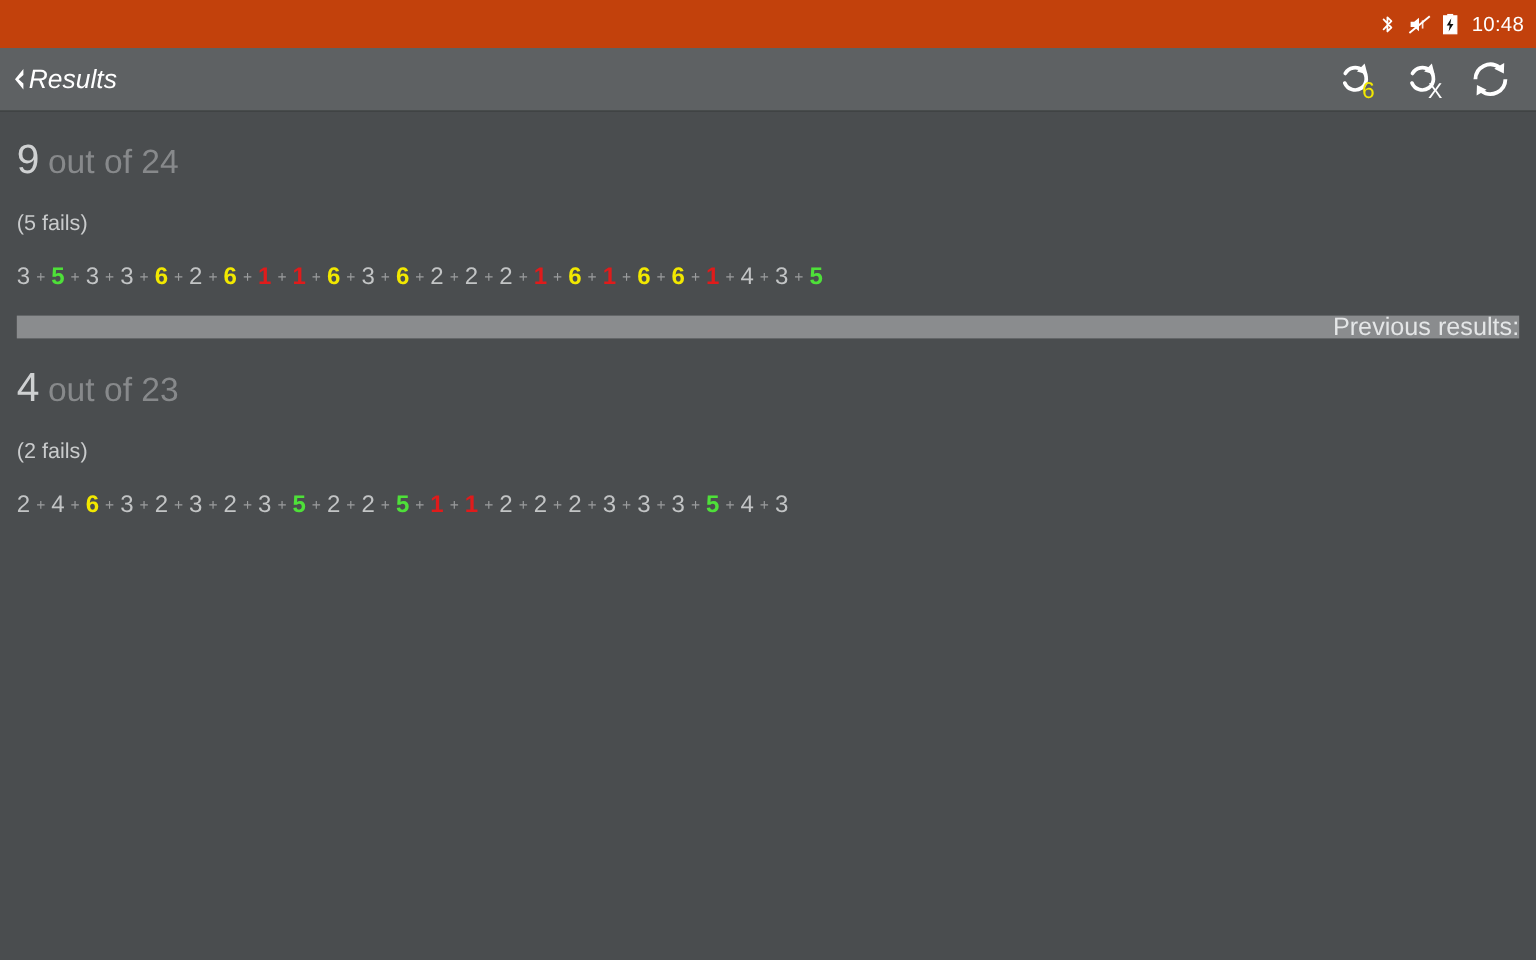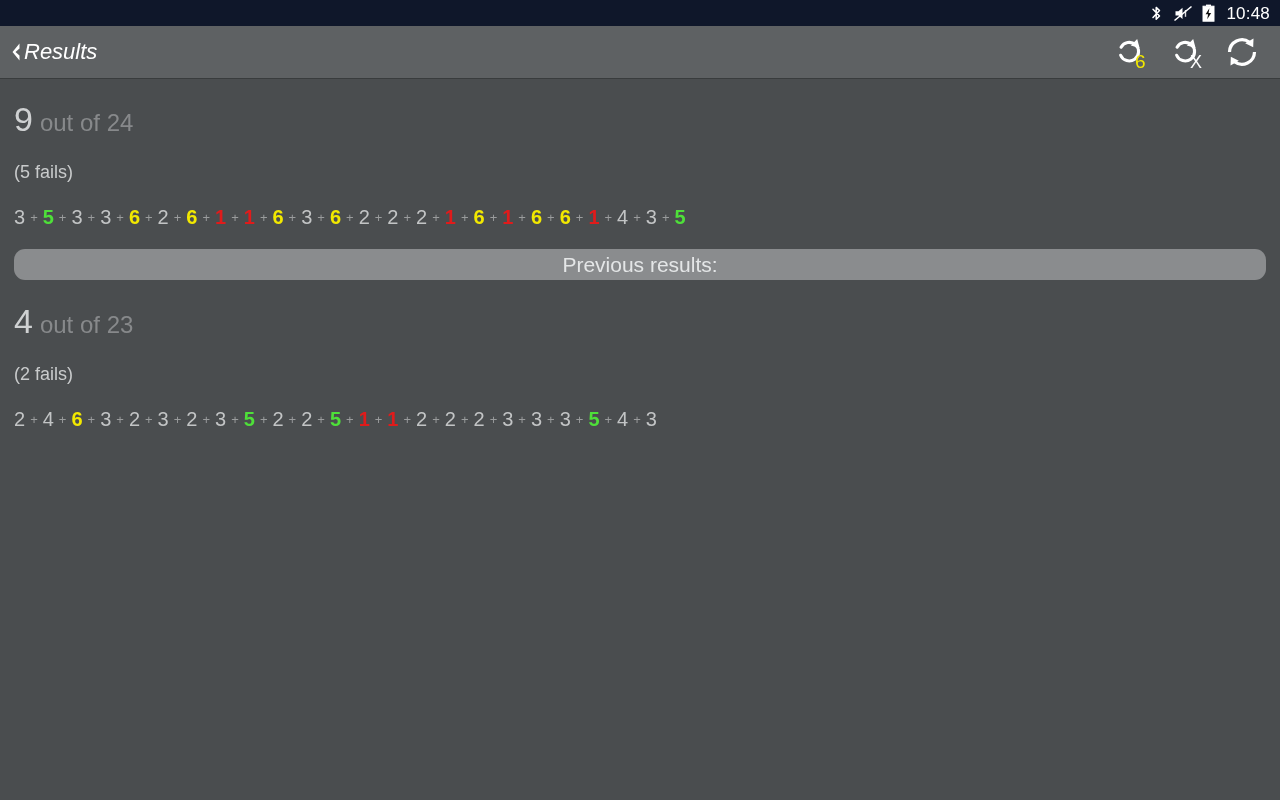--- a/index.html
+++ b/index.html
@@ -12,22 +12,22 @@
 
   body {
     background: #4a4d4f;
     font-family: "Liberation Sans", sans-serif;
     color: #e8e8e8;
     -webkit-font-smoothing: antialiased;
   }
 
   
   .status-bar {
-    height: 26px;
-    background: #0f172a;
+    height: 40px;
+    background: #c2410c;
     display: flex;
     align-items: center;
     justify-content: flex-end;
     padding-right: 10px;
     gap: 9px;
   }
   .status-icon {
     display: inline-flex;
     align-items: center;
     justify-content: center;
@@ -99,21 +99,21 @@
     line-height: 1;
     padding-top: 24px;
     white-space: nowrap;
   }
   .score-num {
     color: #cfd1d2;
     font-size: 34px;
   }
   .score-rest {
     color: #87898b;
-    font-size: 24px;
+    font-size: 28px;
     margin-left: 7px;
   }
   .fails-line {
     font-size: 18px;
     color: #c9cbcc;
     padding-top: 27px;
     line-height: 1;
   }
 
   .seq-line {
@@ -132,26 +132,26 @@
     position: relative;
     top: -2px;
   }
   .c-normal { color: #c2c4c5; }
   .c-green  { color: #4ee039; font-weight: bold; }
   .c-yellow { color: #f2e800; font-weight: bold; }
   .c-red    { color: #e01b1b; font-weight: bold; }
 
   .divider-bar {
     margin: 0 14px;
-    height: 31px;
+    height: 19px;
     background: #8a8c8e;
     display: flex;
     align-items: center;
-    justify-content: center;
-    border-radius: 11px;
+    justify-content: flex-end;
+    border-radius: 0;
   }
   .divider-bar span {
     font-size: 21px;
     color: #e4e6e7;
     line-height: 1;
   }
 </style>
 </head>
 <body>
 

